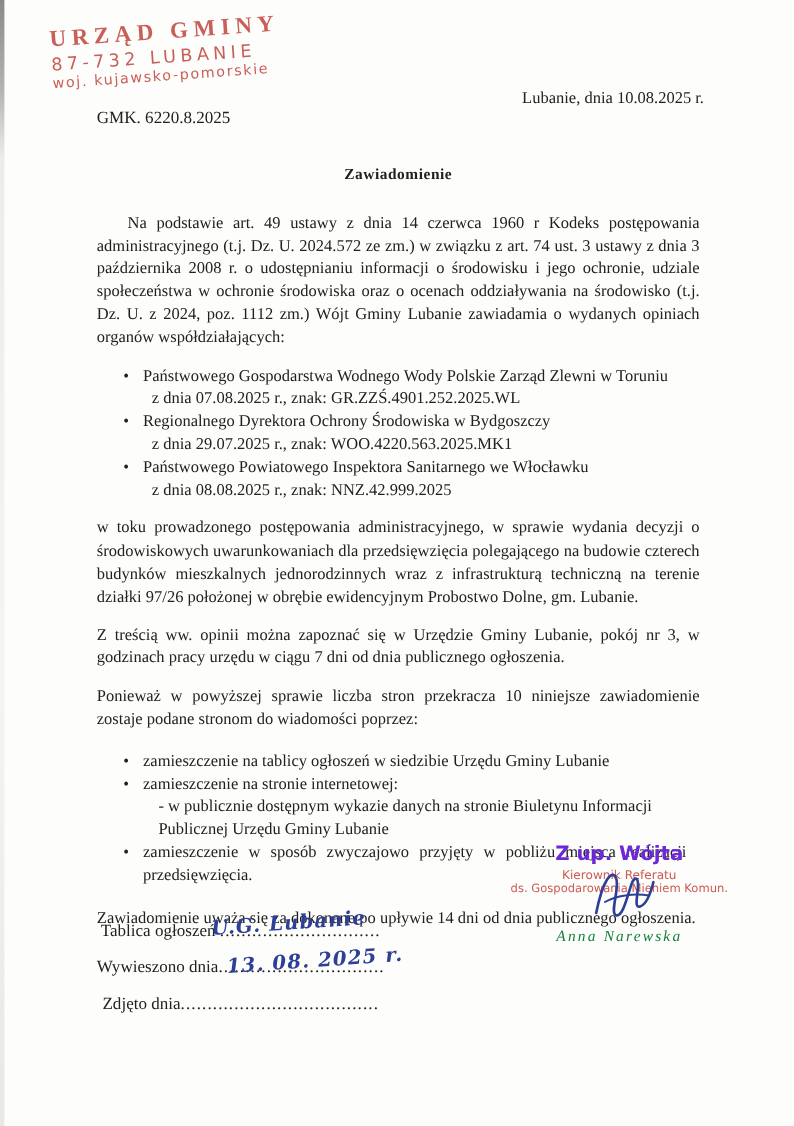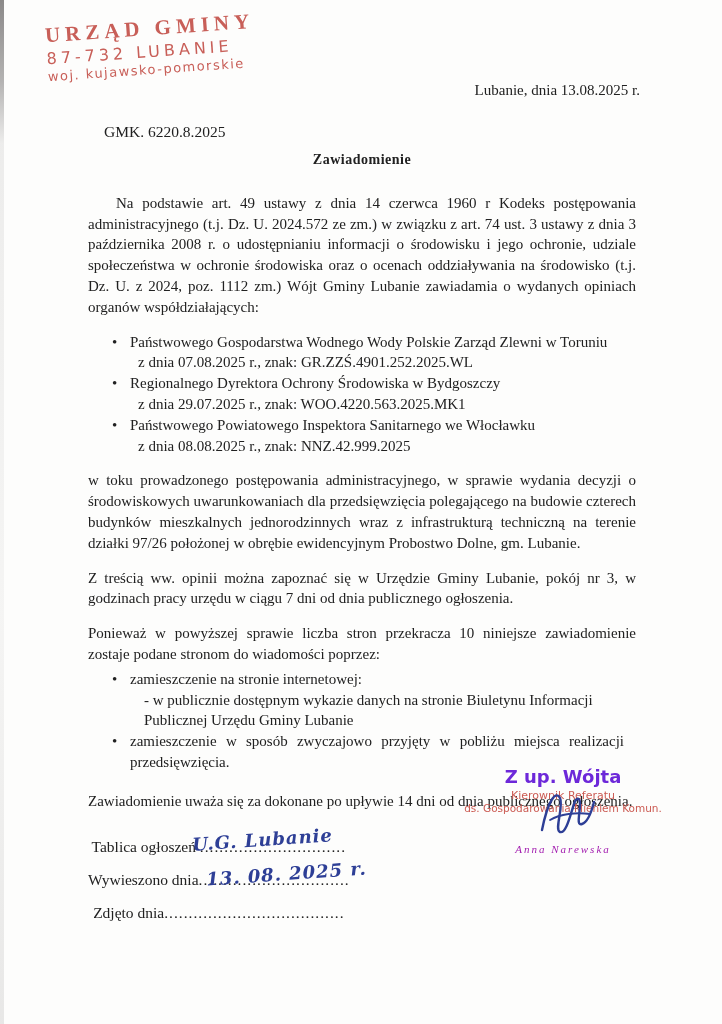--- a/index.html
+++ b/index.html
@@ -27,21 +27,21 @@
     position:absolute;left:46px;top:16px;
     transform:rotate(-4deg);
     color:#c4524b;opacity:.92;
     white-space:nowrap;
   }
   .stamp-l1{font-weight:bold;font-size:21px;letter-spacing:5px;font-family:"Liberation Serif",serif;}
   .stamp-l2{font-size:16px;letter-spacing:4px;font-family:"DejaVu Sans",sans-serif;margin-top:1px;}
   .stamp-l3{font-size:13px;letter-spacing:1.5px;font-family:"DejaVu Sans",sans-serif;margin-top:1px;}
 
   .dateline{position:absolute;top:82px;right:82px;font-size:15px;}
-  .refno{position:absolute;left:104px;top:99px;font-size:15.5px;margin-top:24px;}
+  .refno{position:absolute;left:88px;top:99px;font-size:15.5px;}
 
   
   .content{
     position:absolute;left:88px;top:150px;width:548px;
     font-size:15px;line-height:20.8px;
   }
   .title{
     text-align:center;font-size:14px;font-weight:bold;
     letter-spacing:.5px;margin:0 0 22px 0;
   }
@@ -64,22 +64,22 @@
     position:absolute;left:448px;top:766px;width:230px;
     text-align:center;line-height:1.25;
   }
   .sig-l1{color:#6d28d9;font-weight:bold;font-size:18px;font-family:"DejaVu Sans",sans-serif;}
   .sig-l2{color:#cb5a52;font-size:11px;font-family:"DejaVu Sans",sans-serif;}
   .sig-l3{color:#cb5a52;font-size:10.5px;font-family:"DejaVu Sans",sans-serif;}
   .scribble{
     position:absolute;left:88px;top:20px;width:64px;height:52px;
   }
   .sig-name{
-    margin-top:28px;color:#a21caf;font-style:italic;
-    font-size:11px;letter-spacing:2px;
+    margin-top:28px;color:#15803d;font-style:italic;
+    font-size:14px;letter-spacing:2px;
   }
 
   
   .footer{position:absolute;left:88px;top:838px;font-size:15.5px;text-align:center;}
   .frow{position:relative;height:33px;white-space:nowrap;}
   .dots{letter-spacing:1px;}
   .hand{
     position:absolute;color:#2e3f96;
     font-family:"DejaVu Serif",serif;font-style:italic;font-weight:bold;
     font-size:18px;letter-spacing:1px;
@@ -94,21 +94,21 @@
 <div class="page">
 
   <div class="edge-artifact"></div>
 
   <div class="stamp">
     <div class="stamp-l1">URZĄD GMINY</div>
     <div class="stamp-l2">87-732 LUBANIE</div>
     <div class="stamp-l3">woj. kujawsko-pomorskie</div>
   </div>
 
-  <div class="dateline">Lubanie, dnia 13.08.2025 r.</div>
+  <div class="dateline">Lubanie, dnia 10.08.2025 r.</div>
   <div class="refno">GMK. 6220.8.2025</div>
 
   <div class="content">
     <h1 class="title">Zawiadomienie</h1>
 
     <p class="para justify indent">Na podstawie art. 49 ustawy z dnia 14 czerwca 1960 r Kodeks postępowania administracyjnego (t.j. Dz. U. 2024.572 ze zm.) w związku z art. 74 ust. 3 ustawy z dnia 3 października 2008 r. o udostępnianiu informacji o środowisku i jego ochronie, udziale społeczeństwa w ochronie środowiska oraz o ocenach oddziaływania na środowisko (t.j. Dz. U. z 2024, poz. 1112 zm.) Wójt Gminy Lubanie zawiadamia o wydanych opiniach organów współdziałających:</p>
 
     <ul class="doc-list">
       <li>
         <span>Państwowego Gospodarstwa Wodnego Wody Polskie Zarząd Zlewni w Toruniu</span>
@@ -121,23 +121,26 @@
       <li>
         <span>Państwowego Powiatowego Inspektora Sanitarnego we Włocławku</span>
         <span class="l2">z dnia 08.08.2025 r., znak: NNZ.42.999.2025</span>
       </li>
     </ul>
 
     <p class="para justify">w toku prowadzonego postępowania administracyjnego, w sprawie wydania decyzji o środowiskowych uwarunkowaniach dla przedsięwzięcia polegającego na budowie czterech budynków mieszkalnych jednorodzinnych wraz z infrastrukturą techniczną na terenie działki 97/26 położonej w obrębie ewidencyjnym Probostwo Dolne, gm. Lubanie.</p>
 
     <p class="para justify">Z treścią ww. opinii można zapoznać się w Urzędzie Gminy Lubanie, pokój nr 3, w godzinach pracy urzędu w ciągu 7 dni od dnia publicznego ogłoszenia.</p>
 
-    <p class="para justify" style="margin-bottom:4px;">Ponieważ w powyższej sprawie liczba stron przekracza 10 niniejsze zawiadomienie zostaje podane stronom do wiadomości poprzez:</p>
+    <p class="para justify" style="margin-bottom:17px;">Ponieważ w powyższej sprawie liczba stron przekracza 10 niniejsze zawiadomienie zostaje podane stronom do wiadomości poprzez:</p>
 
     <ul class="doc-list">
+      <li>
+        <span>zamieszczenie na tablicy ogłoszeń w siedzibie Urzędu Gminy Lubanie</span>
+      </li>
       <li>
         <span>zamieszczenie na stronie internetowej:</span>
         <span class="sub">- w publicznie dostępnym wykazie danych na stronie Biuletynu Informacji Publicznej Urzędu Gminy Lubanie</span>
       </li>
       <li class="justify">
         <span>zamieszczenie w sposób zwyczajowo przyjęty w pobliżu miejsca realizacji przedsięwzięcia.</span>
       </li>
     </ul>
 
     <p class="para" style="margin-top:18px;">Zawiadomienie uważa się za dokonane po upływie 14 dni od dnia publicznego ogłoszenia.</p>

